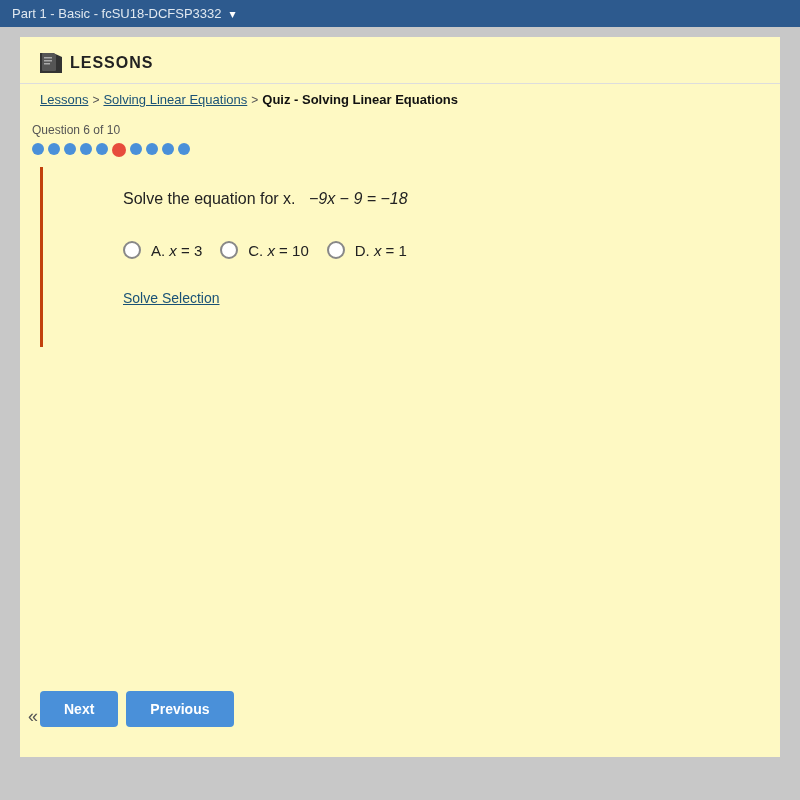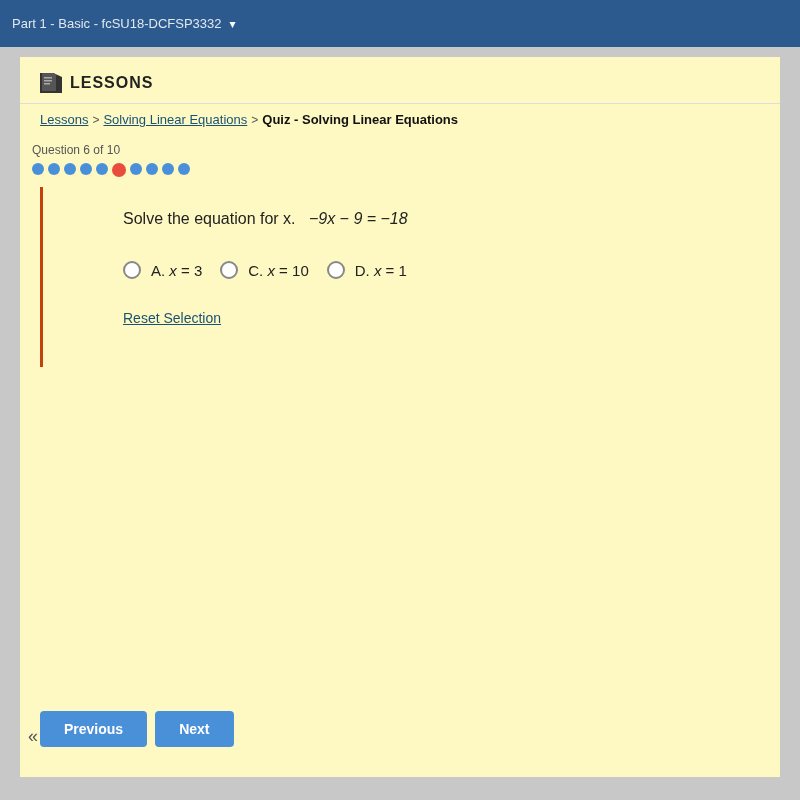--- a/index.html
+++ b/index.html
@@ -9,21 +9,21 @@
       height: 800px;
       background: #c8c8c8;
       font-family: Arial, sans-serif;
       overflow: hidden;
       position: relative;
     }
 
     .top-bar {
       background: #2d5a8e;
       color: white;
-      padding: 16px 12px;
+      padding: 6px 12px;
       font-size: 13px;
       display: flex;
       align-items: center;
       gap: 8px;
     }
 
     .top-bar-title {
       font-size: 13px;
       color: #e0e8f0;
     }
@@ -273,25 +273,25 @@
           <div class="option-radio"></div>
           <span class="option-label">C. <i>x</i> = 10</span>
         </li>
         <li class="option-item">
           <div class="option-radio"></div>
           <span class="option-label">D. <i>x</i> = 1</span>
         </li>
       </ul>
 
     <div class="reset-link">
-      <a>Reset Selection</a>
+      <a>Solve Selection</a>
     </div>
 
   </div>
 
   <div class="bottom-nav">
+    <button class="nav-button btn-next">Next</button>
     <button class="nav-button btn-previous">Previous</button>
-    <button class="nav-button btn-next">Next</button>
   </div>
 
   <div class="double-chevron">«</div>
 
 </div>
 
 </body></html>

